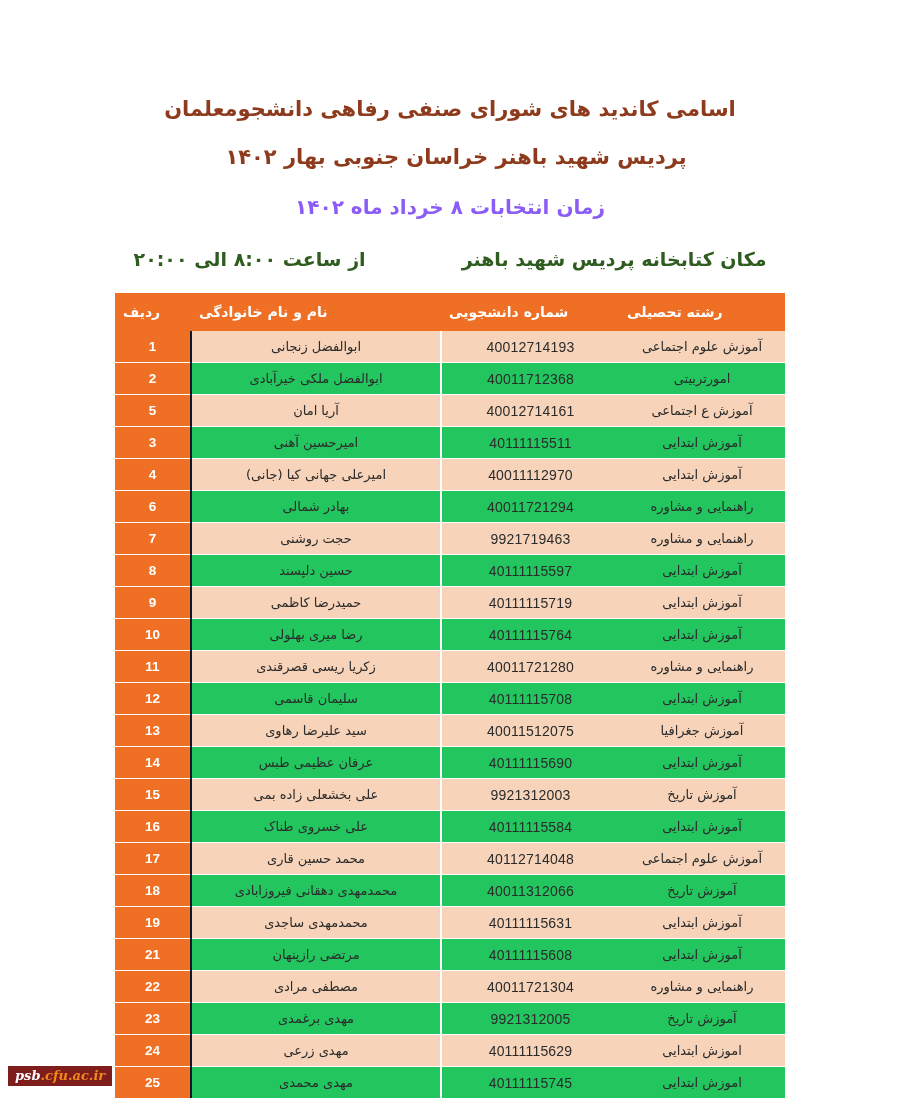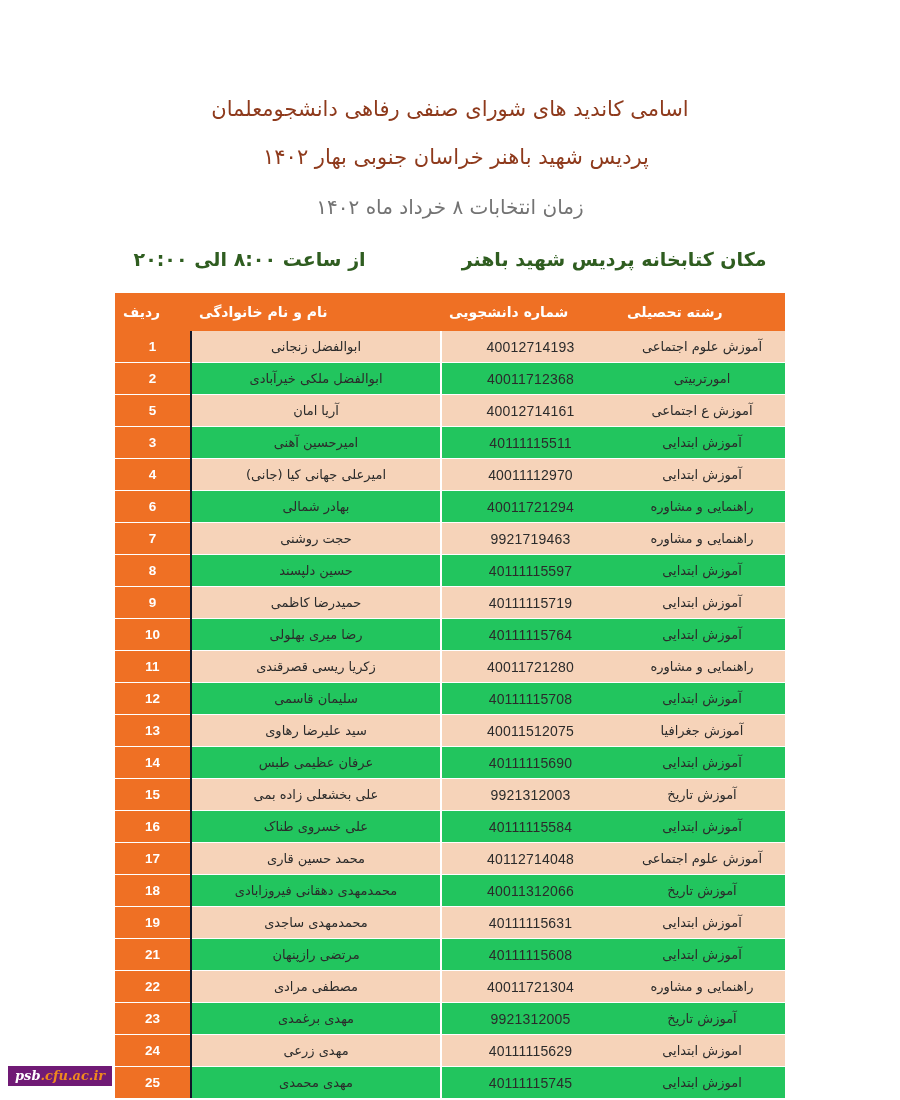--- a/index.html
+++ b/index.html
@@ -23,38 +23,38 @@
     box-sizing: border-box;
   }
 
   
   .headings {
     padding-top: 96px;
     text-align: center;
     direction: rtl;
   }
   .title-line {
-    font-weight: normal;
+    font-weight: bold;
     letter-spacing: 0px;
     line-height: 1.25;
     white-space: nowrap;
   }
   .title-1 {
     font-size: 21px;
     color: #8e3a1c;
     margin: 0 0 22px 0;
   }
   .title-2 {
     font-size: 21px;
     color: #8e3a1c;
     margin: 0 0 24px 12px;
   }
   .title-3 {
     font-size: 20px;
-    color: #737373;
+    color: #8b5cf6;
     margin: 0 0 28px 0;
   }
 
   .info-row {
     display: flex;
     flex-direction: row;
     justify-content: center;
     align-items: baseline;
     gap: 96px;
     direction: rtl;
@@ -141,21 +141,21 @@
   }
   table.candidates tbody td.stid-cell {
     border-left: 2px solid #ffffff;
   }
 
   
   .watermark {
     position: absolute;
     left: 8px;
     bottom: 14px;
-    background: #701a75;
+    background: #7f1d1d;
     padding: 3px 7px 4px 7px;
     font-family: "DejaVu Serif", "Liberation Serif", serif;
     font-style: italic;
     font-weight: bold;
     font-size: 13px;
     line-height: 1;
     direction: ltr;
     letter-spacing: 0px;
   }
   .watermark .wm-a { color: #ffffff; }

